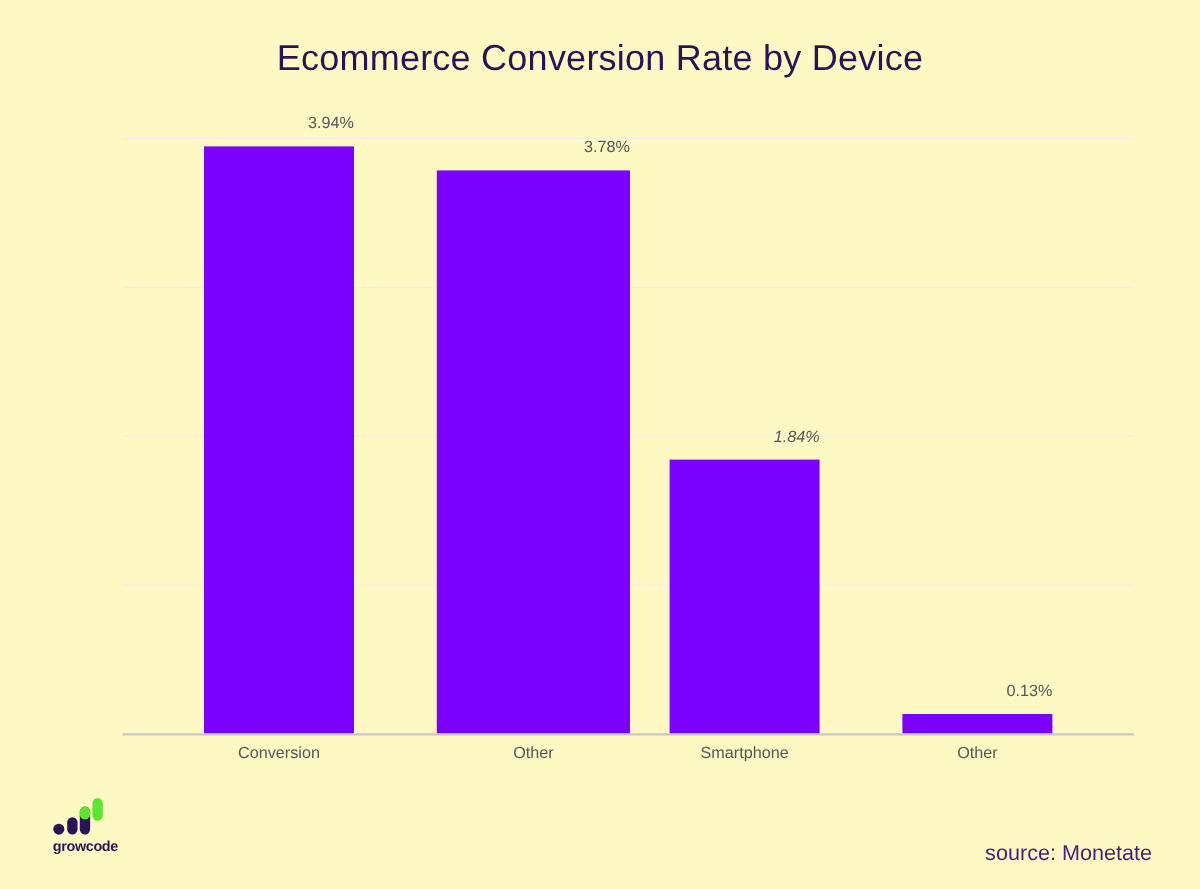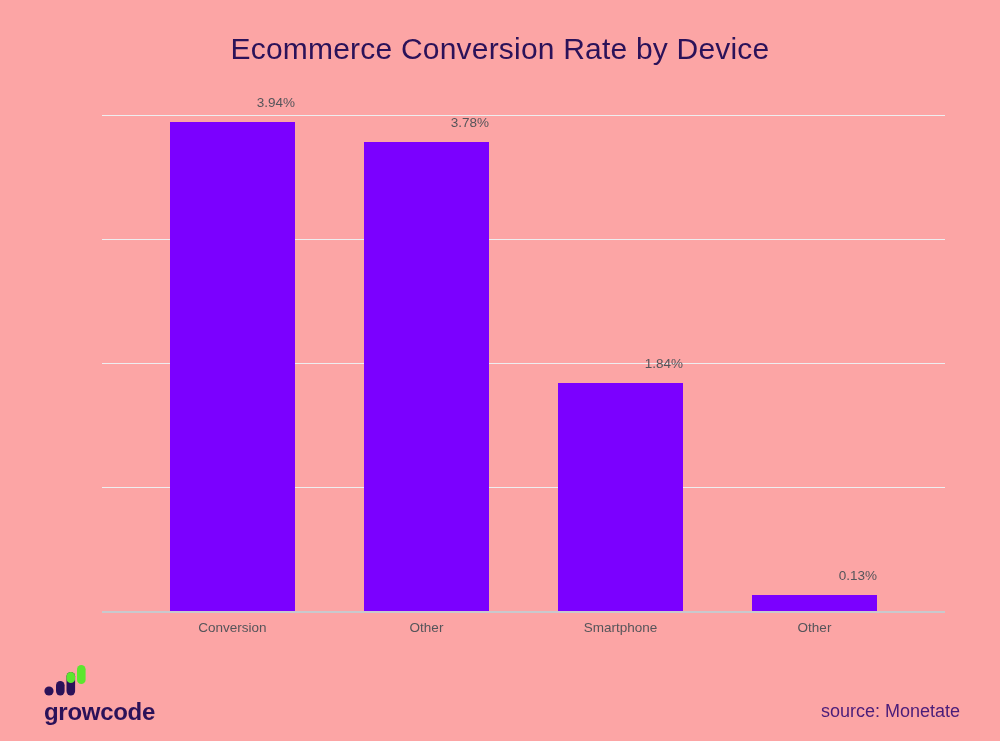--- a/index.html
+++ b/index.html
@@ -11,21 +11,21 @@
     height: 741px;
     background: #fafafb;
     font-family: "Liberation Sans", sans-serif;
     overflow: hidden;
   }
 
   #chart-card {
     position: relative;
     width: 1000px;
     height: 741px;
-    background: #fca5a5;
+    background: #fef9c3;
   }
 
   
   #chart-title {
     position: absolute;
     left: 0;
     top: 32px;
     width: 1000px;
     text-align: center;
     font-size: 30px;
@@ -111,21 +111,21 @@
   }
   #brand-mark {
     position: absolute;
     left: 0;
     top: 0;
   }
   #brand-wordmark {
     position: absolute;
     left: 0;
     top: 34px;
-    font-size: 24px;
+    font-size: 12px;
     font-weight: 700;
     letter-spacing: -0.3px;
     color: #2b1259;
   }
 
   #source-note {
     position: absolute;
     right: 40px;
     top: 701px;
     font-size: 18px;
@@ -148,28 +148,28 @@
         <div class="gridline" style="top: 248px;"></div>
         <div class="gridline" style="top: 124px;"></div>
         <div class="gridline" style="top: 0px;"></div>
       </div>
     <div id="bars-layer">
         <div class="bar-group" style="left: 68px; width: 125px;">
           <div class="bar-rect" style="height: 488.56px; background: rgb(123, 0, 255);"></div>
           <div class="bar-value-label" style="bottom: 500.56px;">3.94%</div>
           <div class="bar-category-label">Conversion</div>
         </div>
-        <div class="bar-group" style="left: 262px; width: 125px;">
+        <div class="bar-group" style="left: 262px; width: 125px; padding-left: 36px;">
           <div class="bar-rect" style="height: 468.72px; background: rgb(123, 0, 255);"></div>
           <div class="bar-value-label" style="bottom: 480.72px;">3.78%</div>
           <div class="bar-category-label">Other</div>
         </div>
         <div class="bar-group" style="left: 456px; width: 125px;">
           <div class="bar-rect" style="height: 228.16px; background: rgb(123, 0, 255);"></div>
-          <div class="bar-value-label" style="bottom: 240.16px;">1.84%</div>
+          <div class="bar-value-label" style="bottom: 240.16px; font-style: italic;">1.84%</div>
           <div class="bar-category-label">Smartphone</div>
         </div>
         <div class="bar-group" style="left: 650px; width: 125px;">
           <div class="bar-rect" style="height: 16.12px; background: rgb(123, 0, 255);"></div>
           <div class="bar-value-label" style="bottom: 28.12px;">0.13%</div>
           <div class="bar-category-label">Other</div>
         </div>
       </div>
   </div>
 

